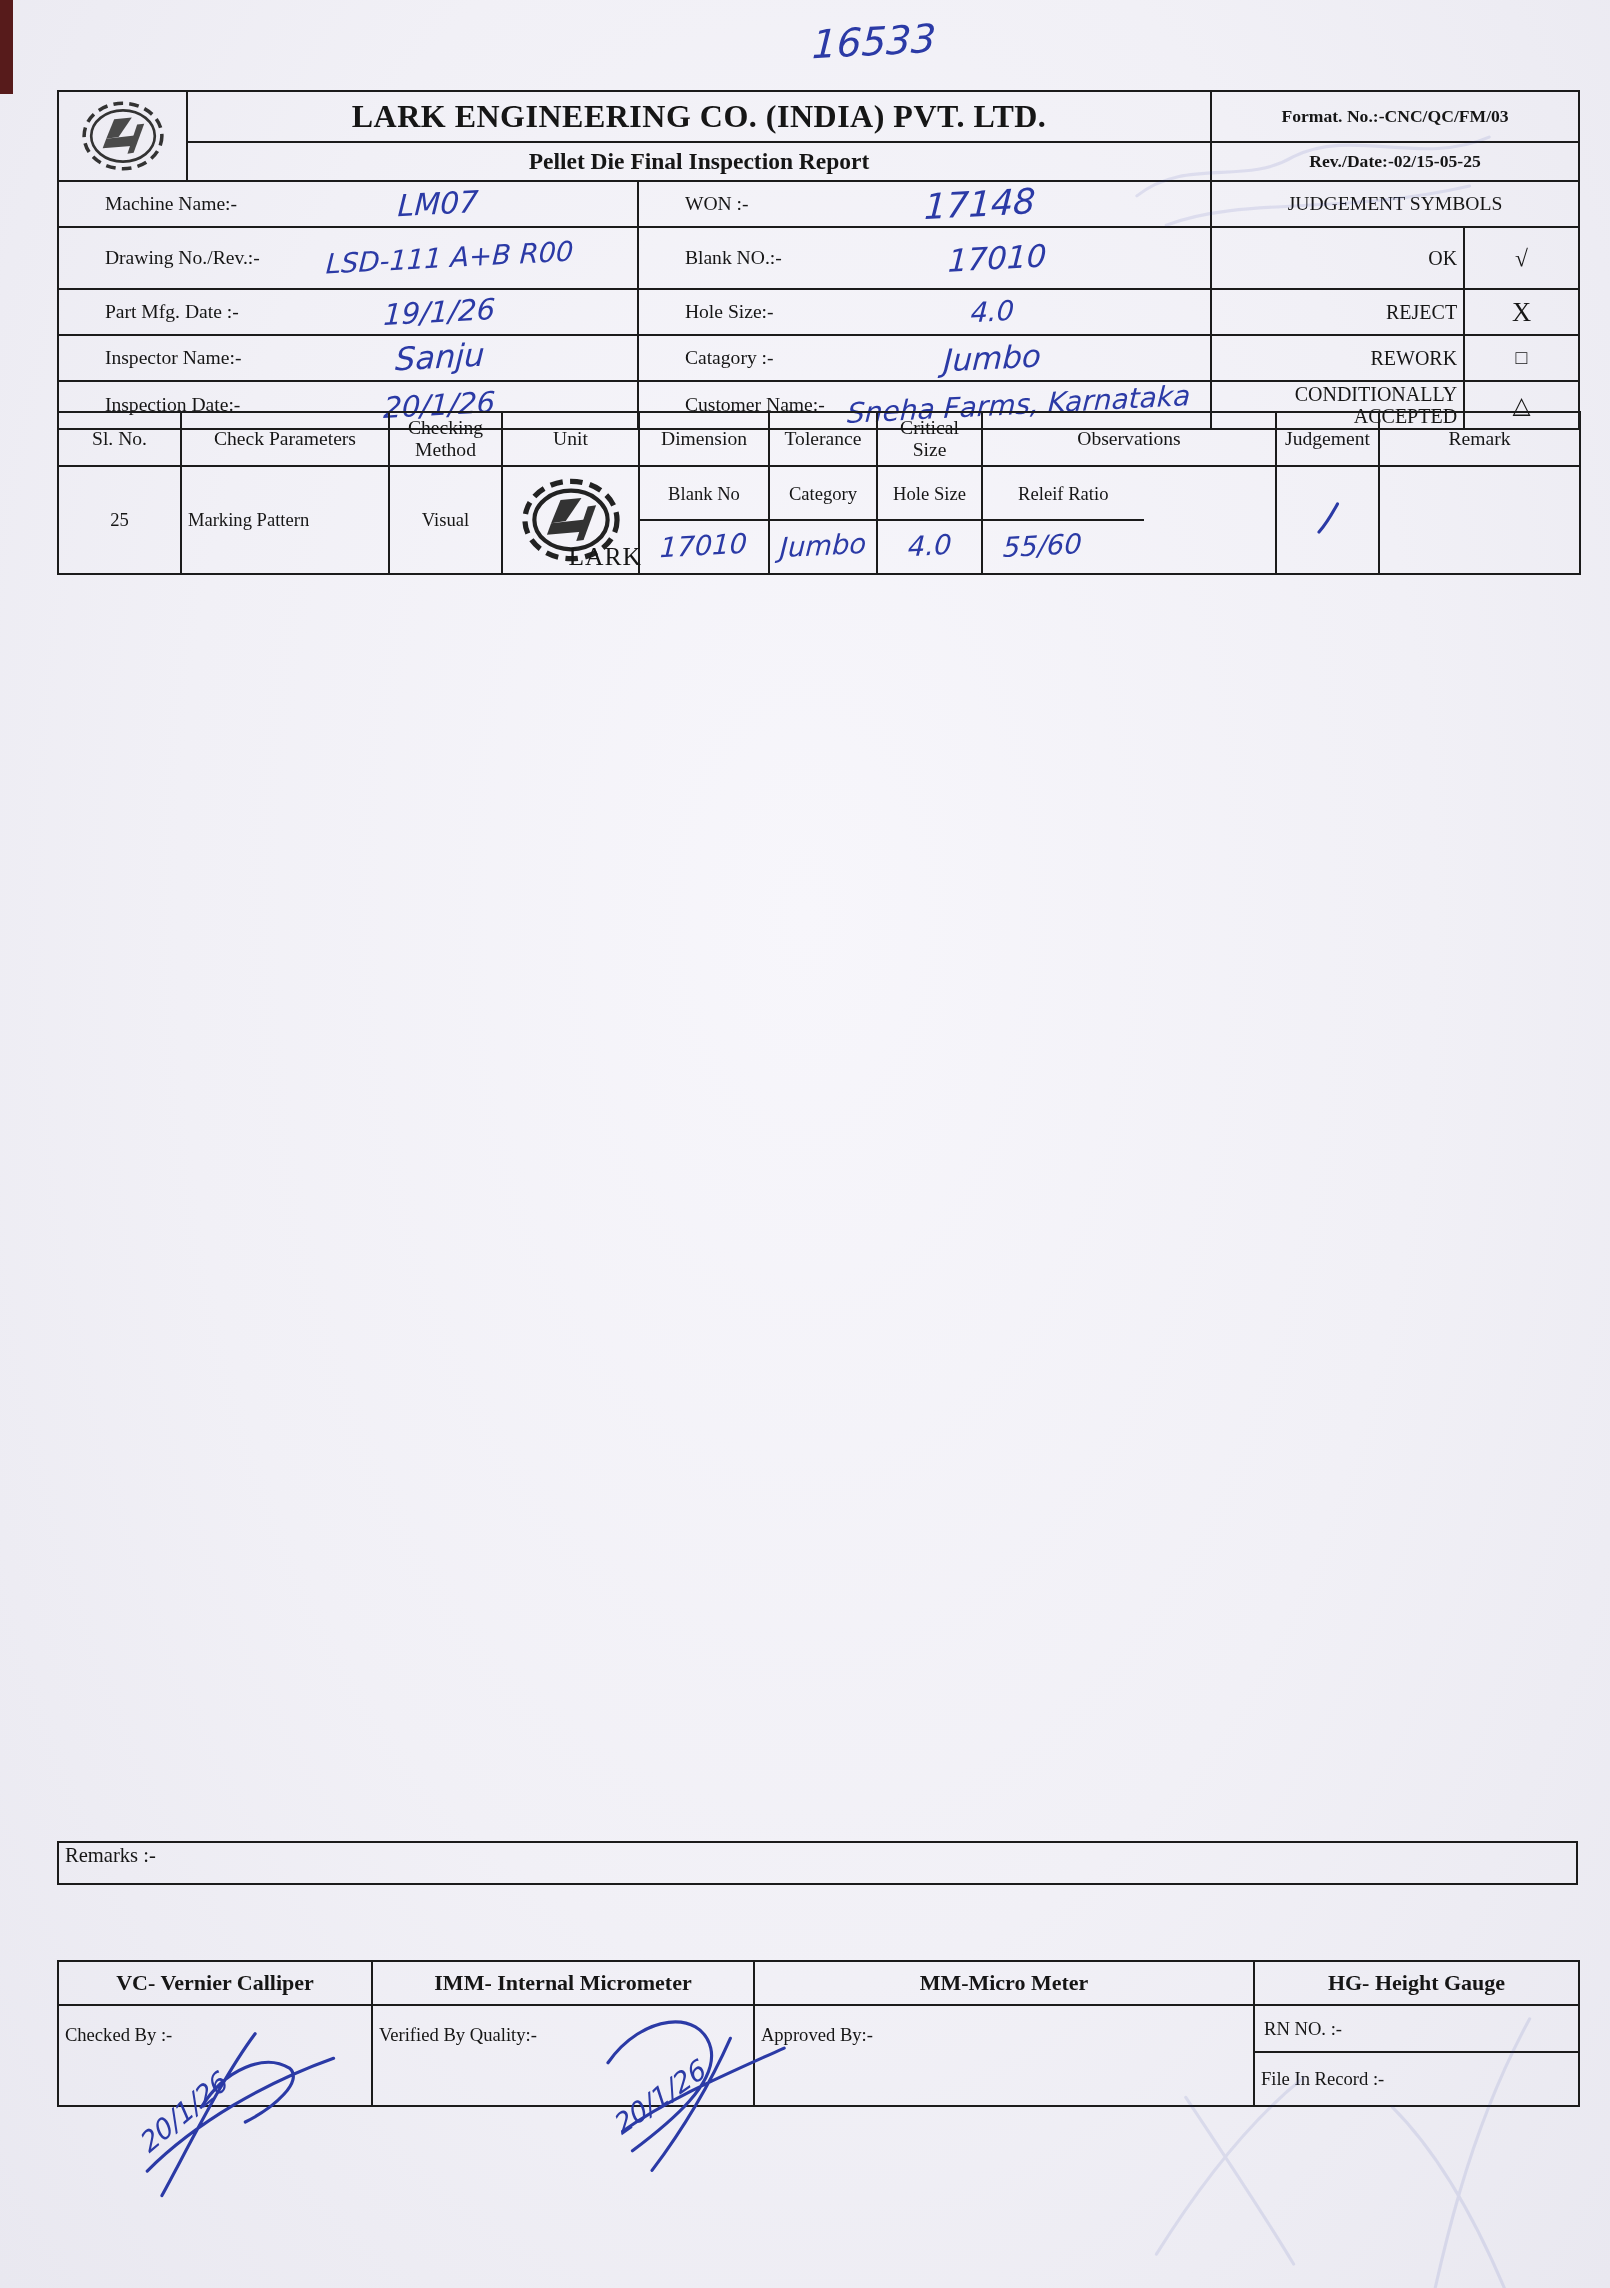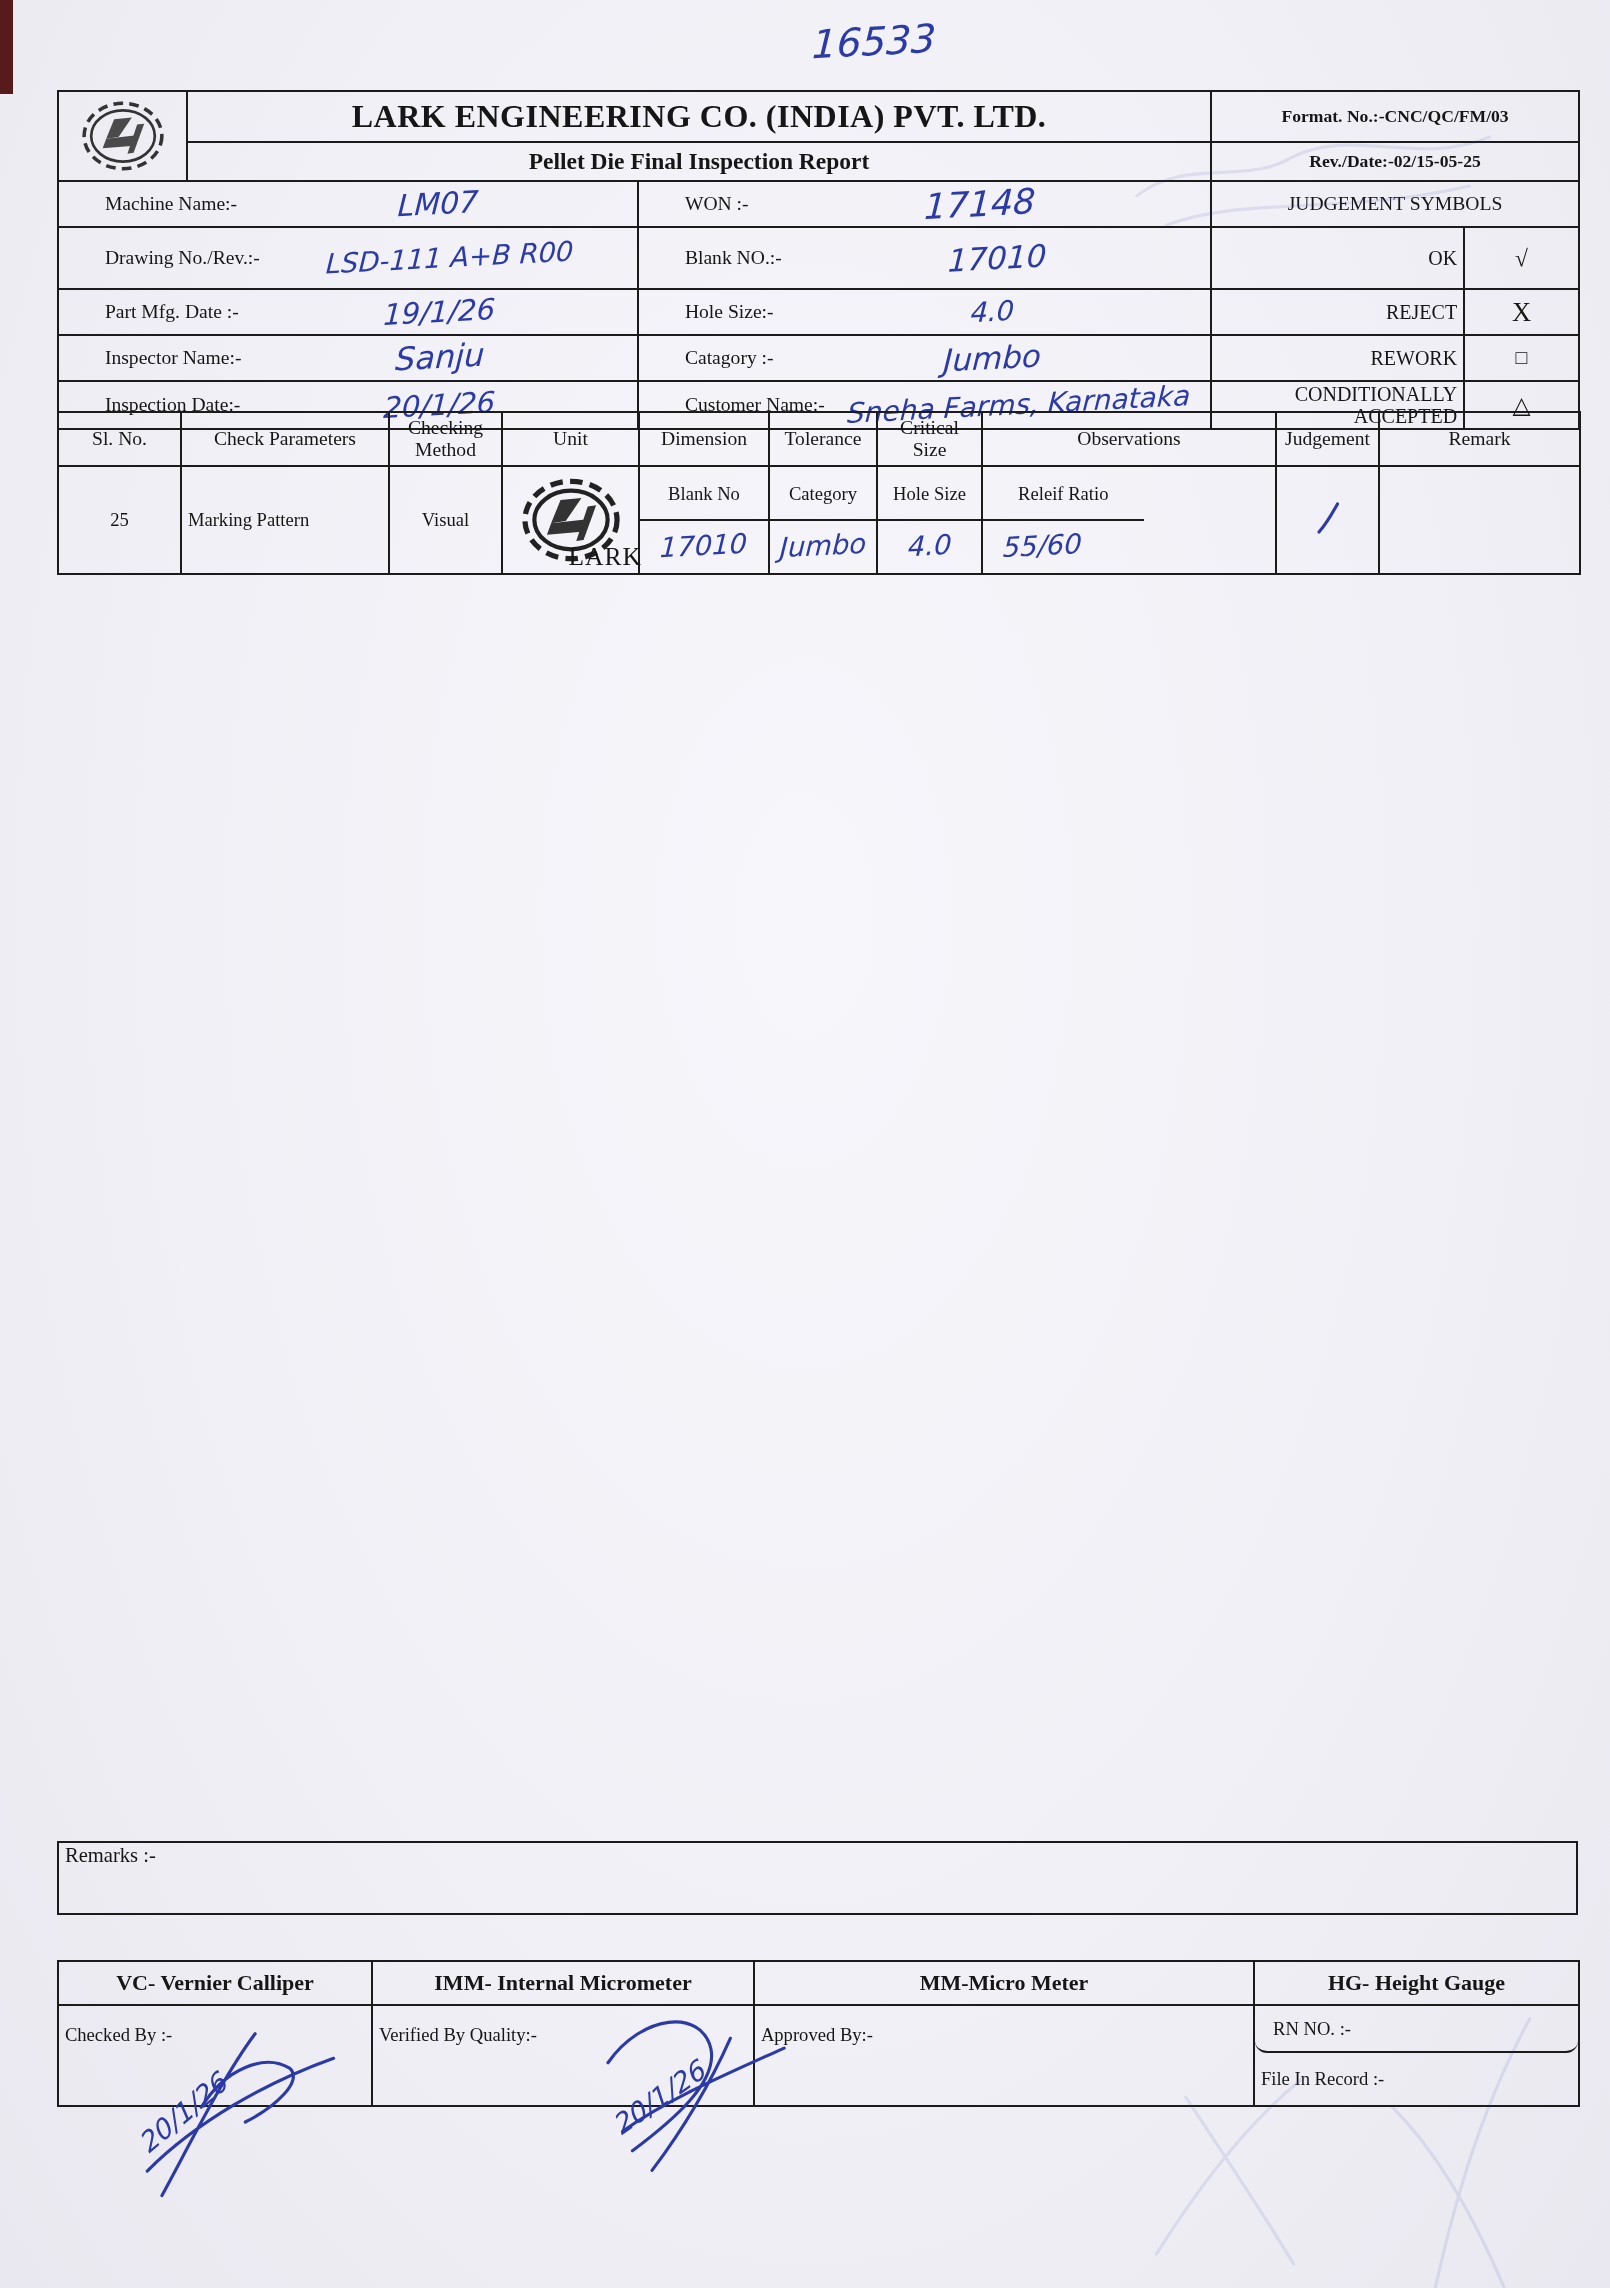--- a/index.html
+++ b/index.html
@@ -38,21 +38,21 @@
   .mk-val{height:51px;display:flex;align-items:center;justify-content:center;}
   .mk-val .hw{font-size:27.4px;}
   
   #t-remarks{top:1841px;}
   .remarks-cell{font-size:20.6px;text-align:left;vertical-align:top;}
   .note-cell{font-size:20.6px;font-weight:bold;text-align:left;padding-left:9.8px;}
   #t-legend{top:1960px;}
   .legend-cell{font-size:22px;font-weight:bold;text-align:center;}
   .sig-cell{font-size:18.6px;text-align:left;vertical-align:top;padding-top:18px;}
   .rn-split{padding:0 !important;}
-  .rn-a{height:45px;border-bottom:2px solid #1b1b1b;display:flex;align-items:center;padding-left:18px;font-size:18.6px;border-radius:12px;}
+  .rn-a{height:45px;border-bottom:2px solid #1b1b1b;display:flex;align-items:center;padding-left:9px;font-size:18.6px;}
   .rn-b{height:52px;display:flex;align-items:center;padding-left:5.9px;font-size:18.6px;}
   .sig-overlay{position:absolute;pointer-events:none;}
   .sig-date{position:absolute;font-size:27.4px;}
   .ghost{position:absolute;opacity:.10;}
   .gear{display:block;margin:0 auto;}
 </style>
 </head>
 <body>
 
 <div class="paper">
@@ -237,21 +237,21 @@
         <td id="mark-judge"><svg class="ink" width="25.5" height="35" viewBox="0 0 26 36">
               <path d="M23 4 C17 15 10 26 4 33"></path>
             </svg></td>
         <td></td>
       </tr>
     </tbody>
   </table>
 
   <table id="t-remarks">
     <tbody>
-        <tr style="height:72px">
+        <tr style="height:42px">
           <td class="remarks-cell">Remarks :-</td>
         </tr>
   </tbody>
     </table>
 
   <table id="t-legend">
     <colgroup>
         <col style="width:314px">
         <col style="width:382px">
         <col style="width:500px">

